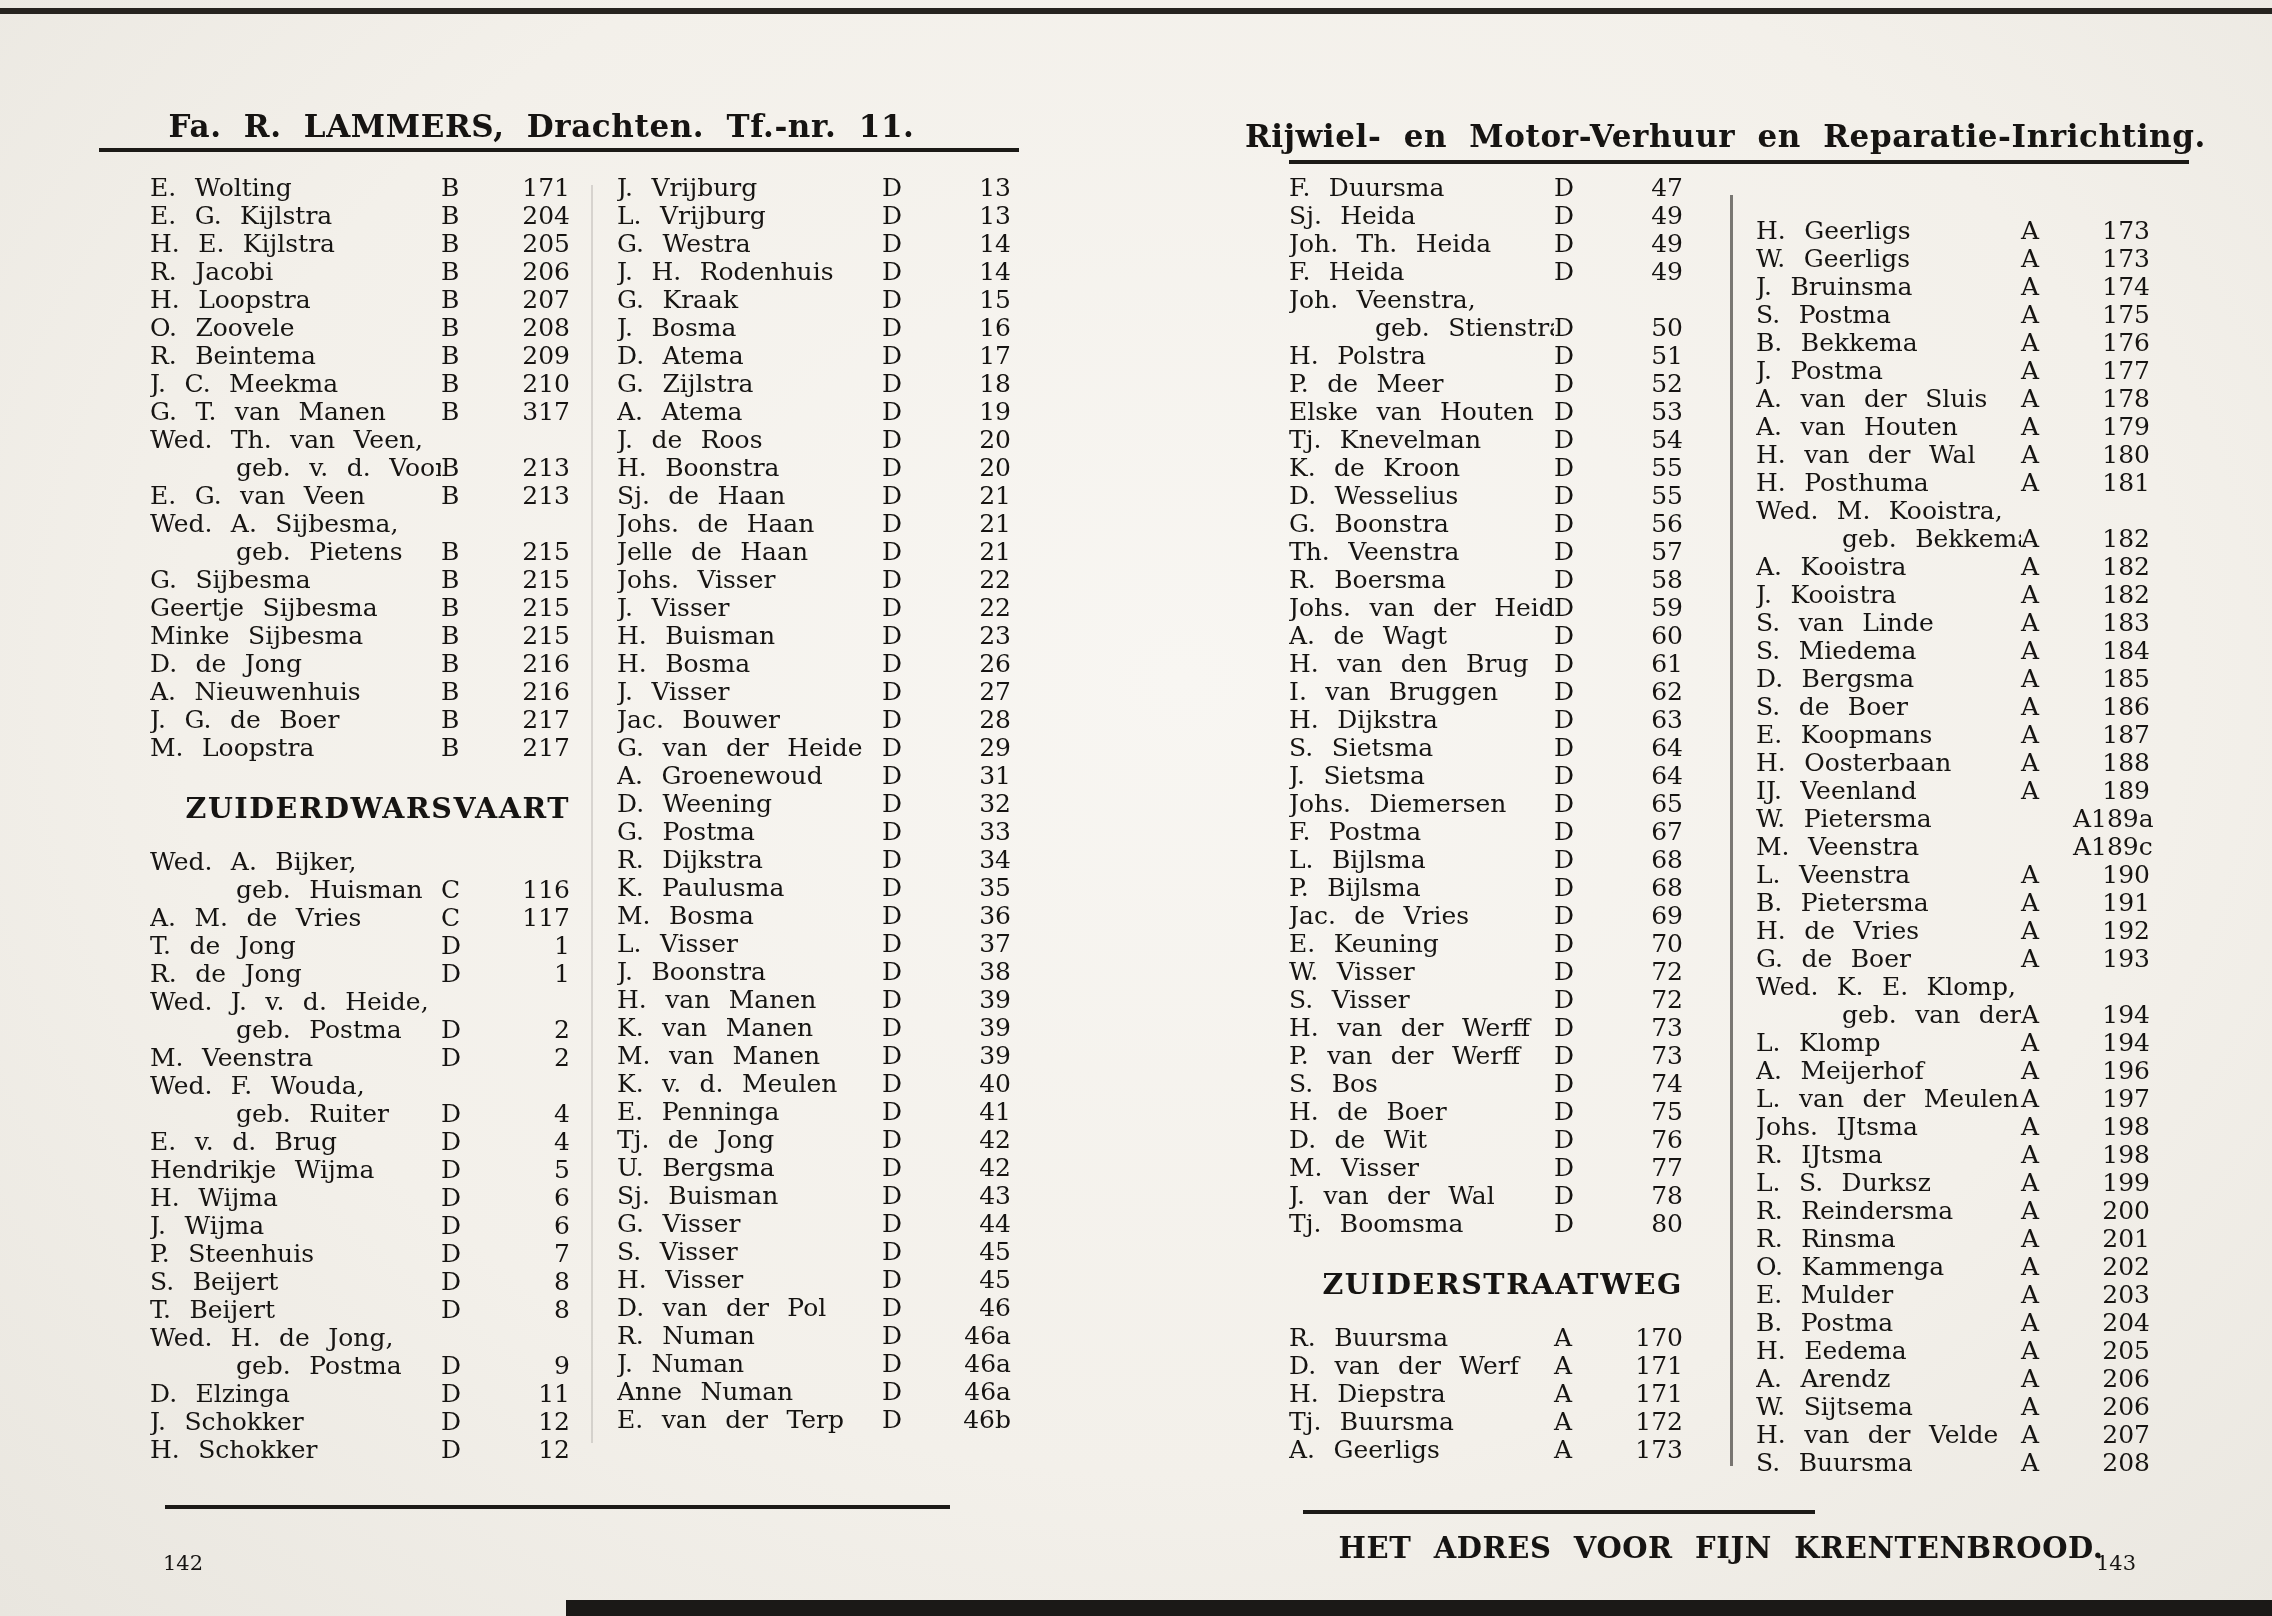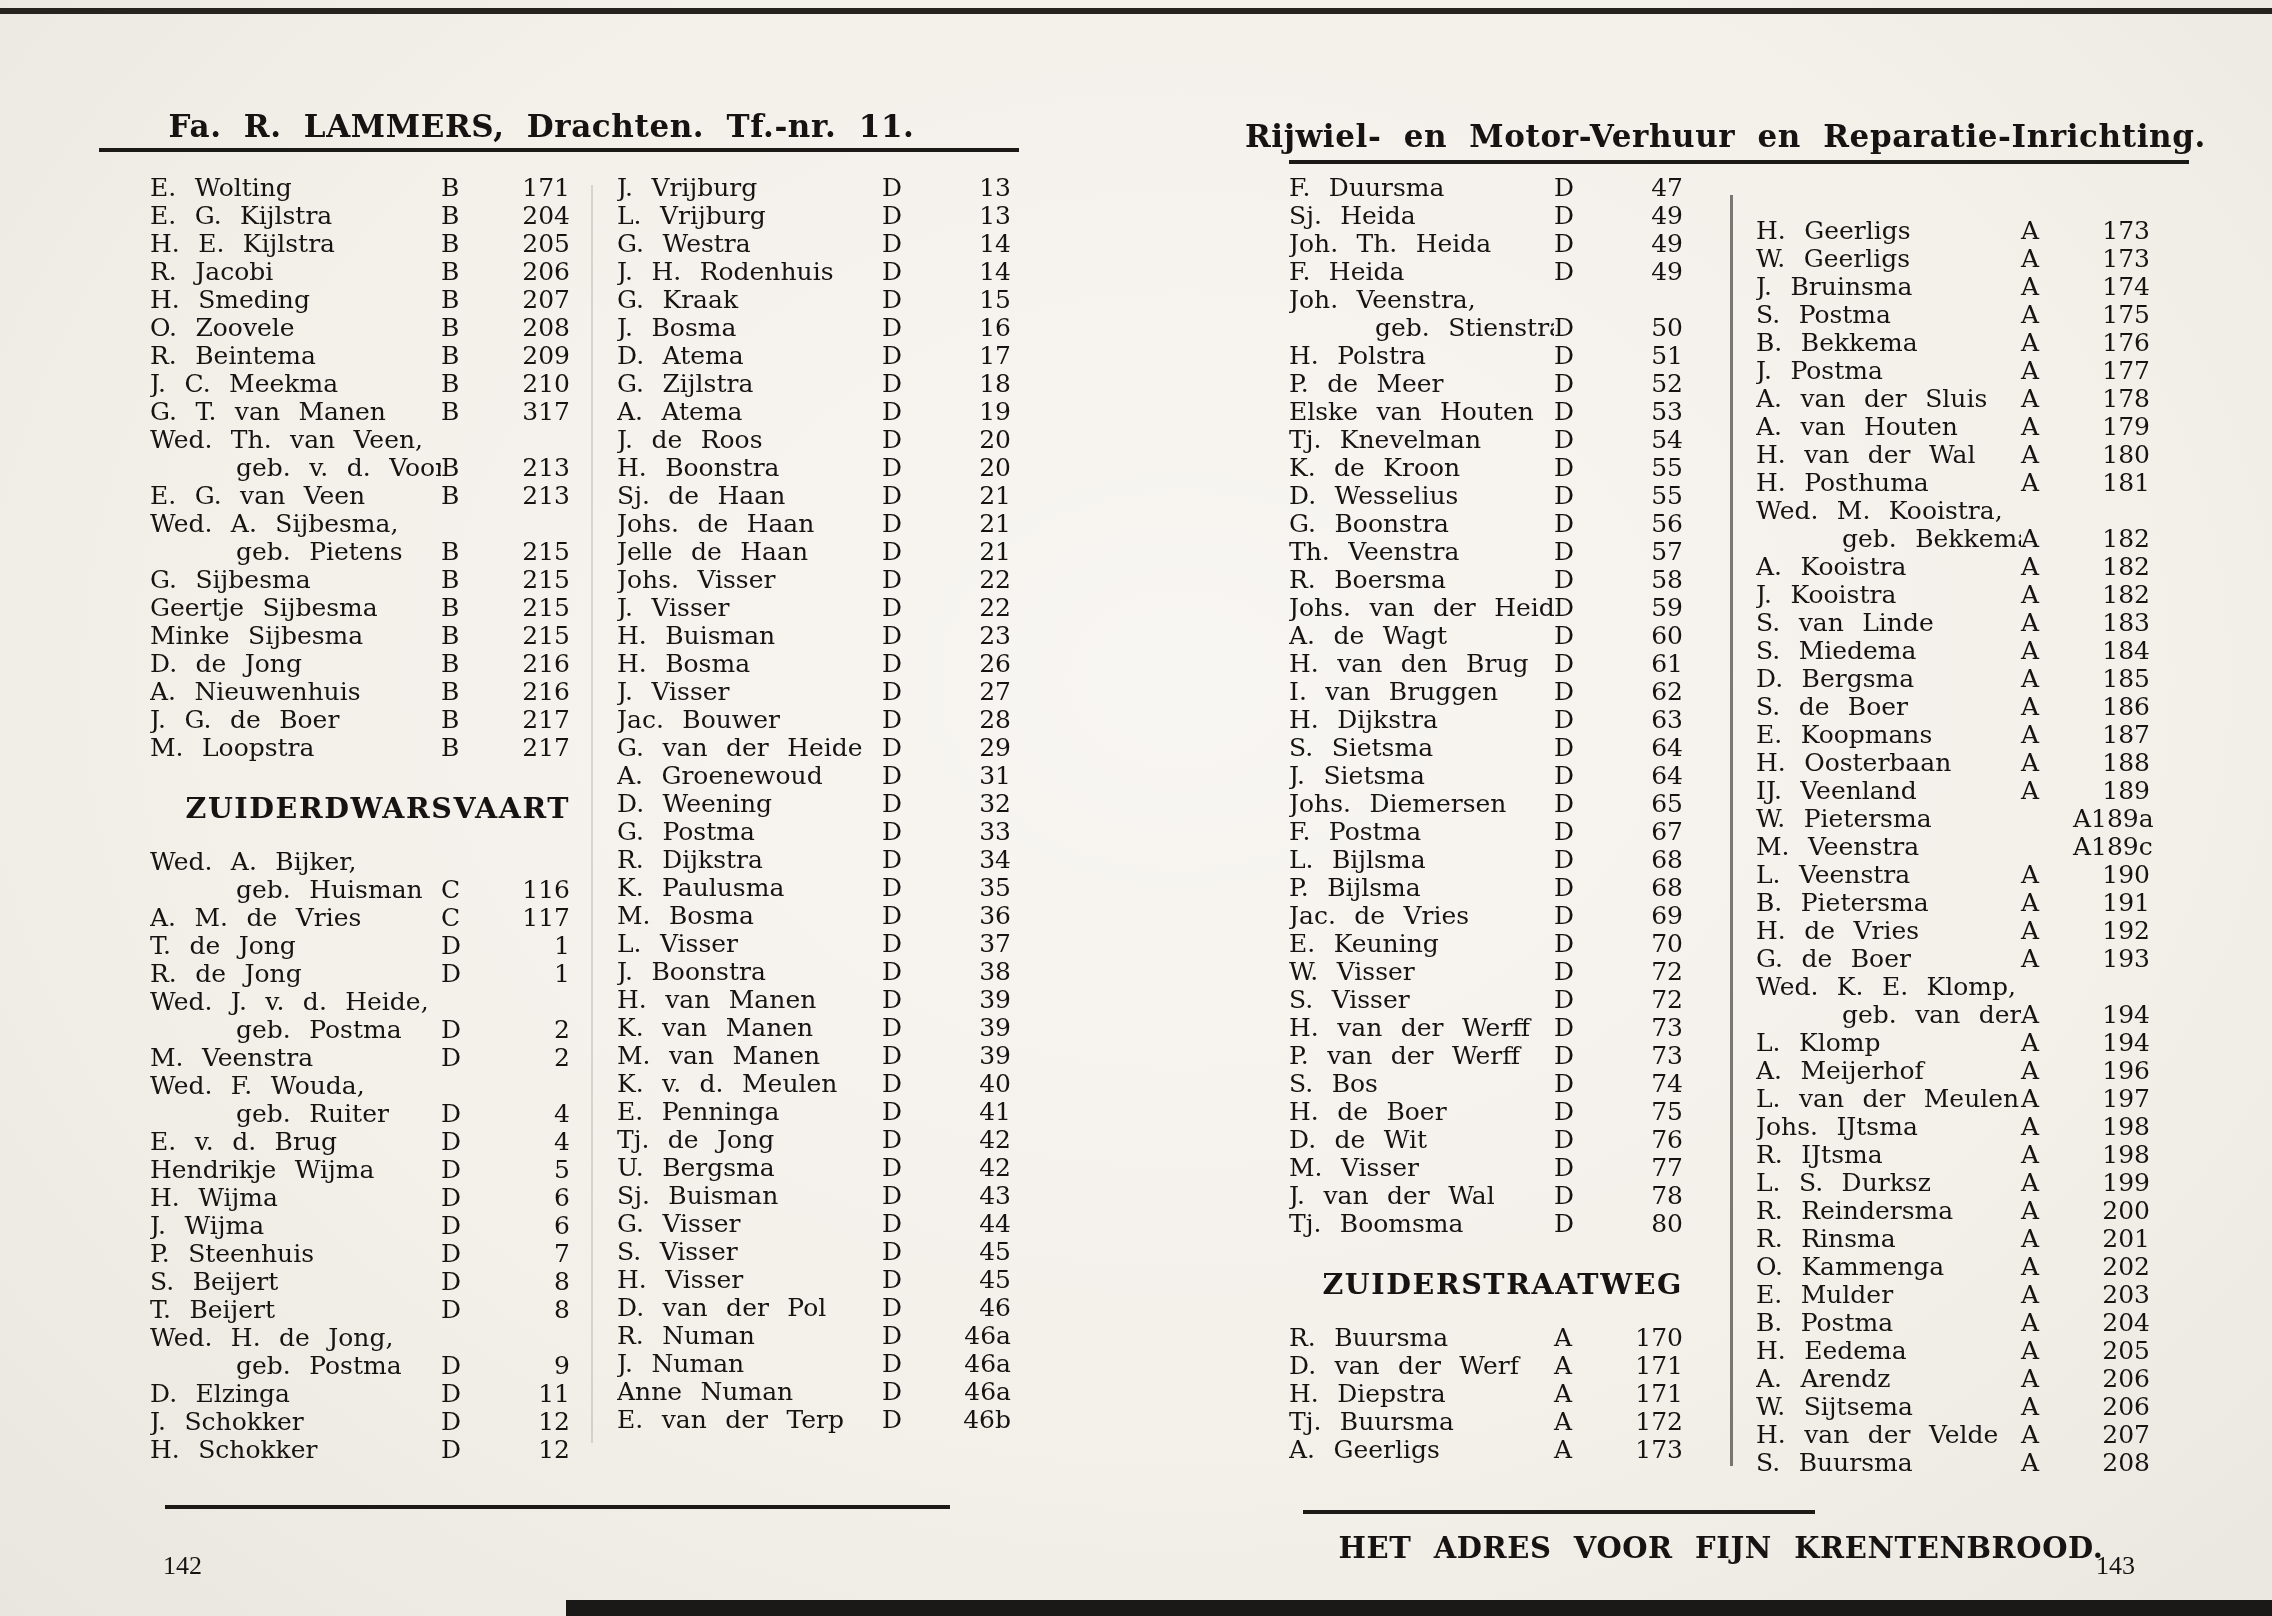--- a/index.html
+++ b/index.html
@@ -24,21 +24,21 @@
   .row .lt{width:52px;}
   .row .no{width:77px;text-align:right;}
   .section-heading{
     margin:31px 0 25px;text-align:right;font-weight:bold;font-size:28.5px;
     letter-spacing:1.6px;height:30px;line-height:30px;
   }
   .page-footer{
     position:absolute;width:100%;text-align:center;
     font-weight:bold;font-size:29px;letter-spacing:0.6px;word-spacing:0.4em;white-space:nowrap;
   }
-  .page-number{position:absolute;font-size:26px;font-family:Liberation Serif, serif;}
+  .page-number{position:absolute;font-size:21px;}
   .v-divider{position:absolute;width:1.9px;}
 </style>
 </head>
 <body>
 
 <div class="scan-top-line"></div>
 <div class="scan-bottom-bar"></div>
 
 <div class="page" style="left:0;width:1141px;">
   <div class="page-header" style="top:92px;left:65px;width:953px;">Fa. R. LAMMERS, Drachten.  Tf.-nr. 11.</div>
@@ -61,21 +61,21 @@
         <span class="nm">H. E. Kijlstra</span>
         <span class="lt">B</span>
         <span class="no">205</span>
       </div>
       <div class="row">
         <span class="nm">R. Jacobi</span>
         <span class="lt">B</span>
         <span class="no">206</span>
       </div>
       <div class="row">
-        <span class="nm">H. Smeding</span>
+        <span class="nm">H. Loopstra</span>
         <span class="lt">B</span>
         <span class="no">207</span>
       </div>
       <div class="row">
         <span class="nm">O. Zoovele</span>
         <span class="lt">B</span>
         <span class="no">208</span>
       </div>
       <div class="row">
         <span class="nm">R. Beintema</span>

